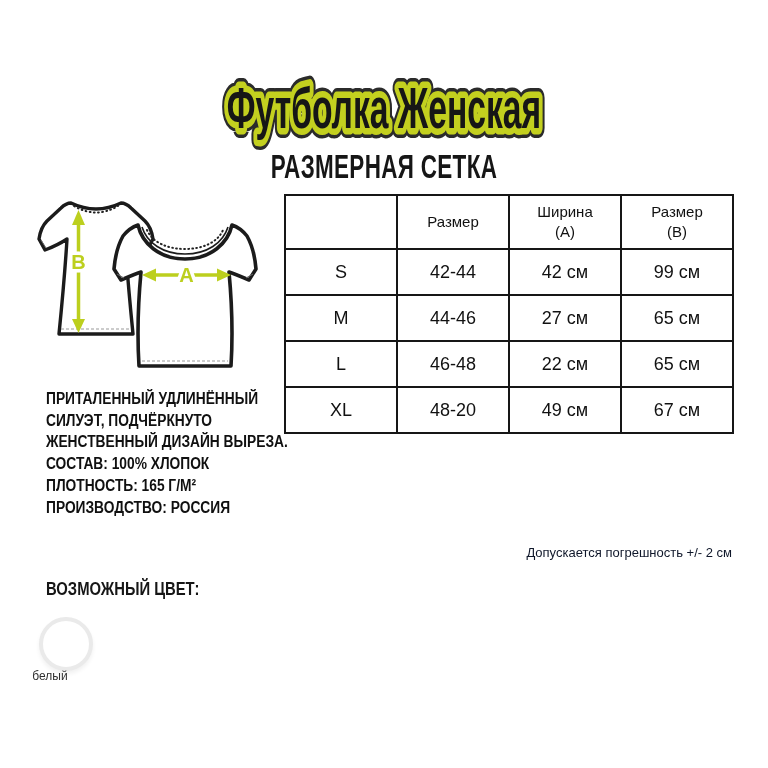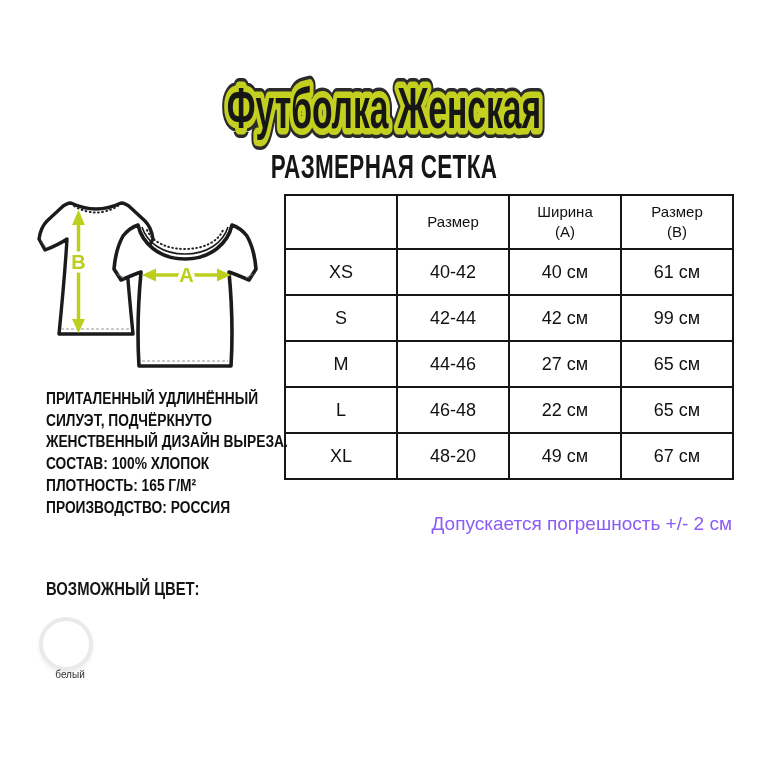--- a/index.html
+++ b/index.html
@@ -15,34 +15,34 @@
 
   .shirts-svg{position:absolute;left:25px;top:182px;}
 
   .size-table{position:absolute;left:284px;top:194px;width:450px;border-collapse:collapse;
               table-layout:fixed;font-size:18px;color:#111;}
   .size-table td{border:2px solid #161616;text-align:center;vertical-align:middle;padding:0;}
   .size-table .hrow td{height:52px;font-size:15px;line-height:20px;}
   .size-table .drow td{height:44px;}
   .hsub:empty{display:none;}
 
-  .tolerance{position:absolute;right:36px;top:513px;font-size:19px;color:#8b5cf6;}
+  .tolerance{position:absolute;right:36px;top:545px;font-size:13px;color:#0f172a;}
 
   .description{position:absolute;left:46px;top:388px;font-size:16px;font-weight:bold;
                line-height:21.7px;transform:scaleX(.86);transform-origin:left top;
                white-space:nowrap;color:#101010;}
 
   .color-heading{position:absolute;left:46px;top:578px;font-size:19px;font-weight:bold;
                  transform:scaleX(.78);transform-origin:left top;white-space:nowrap;}
 
   .swatch-circle{position:absolute;left:39px;top:617px;width:46px;height:46px;border-radius:50%;
                  background:#ffffff;border:4px solid #eaeaea;
                  box-shadow:0 3px 4px rgba(0,0,0,.06);}
-  .swatch-label{position:absolute;left:38px;top:669px;width:64px;text-align:center;
-                font-size:10px;color:#2f2f2f;}
+  .swatch-label{position:absolute;left:18px;top:669px;width:64px;text-align:center;
+                font-size:12px;color:#2f2f2f;}
 </style>
 </head>
 <body>
 
 <div class="page">
 
   <svg class="title-svg" width="768" height="170" viewBox="0 0 768 170">
     <g transform="translate(384,128) scale(0.58,1)" text-anchor="middle" font-size="58" font-weight="bold">
       <text x="0" y="0" fill="#2b2b2b" stroke="#2b2b2b" stroke-width="20" stroke-linejoin="round" paint-order="stroke">Футболка Женская</text>
       <text x="0" y="0" fill="#c3d01f" stroke="#c3d01f" stroke-width="13" stroke-linejoin="round" paint-order="stroke">Футболка Женская</text>
@@ -102,26 +102,20 @@
         <td>
           <div>Ширина</div>
           <div class="hsub">(А)</div>
         </td>
         <td>
           <div>Размер</div>
           <div class="hsub">(В)</div>
         </td>
       </tr>
       <tr class="drow">
-        <td>XS</td>
-        <td>40-42</td>
-        <td>40 см</td>
-        <td>61 см</td>
-      </tr>
-      <tr class="drow">
         <td>S</td>
         <td>42-44</td>
         <td>42 см</td>
         <td>99 см</td>
       </tr>
       <tr class="drow">
         <td>M</td>
         <td>44-46</td>
         <td>27 см</td>
         <td>65 см</td>

